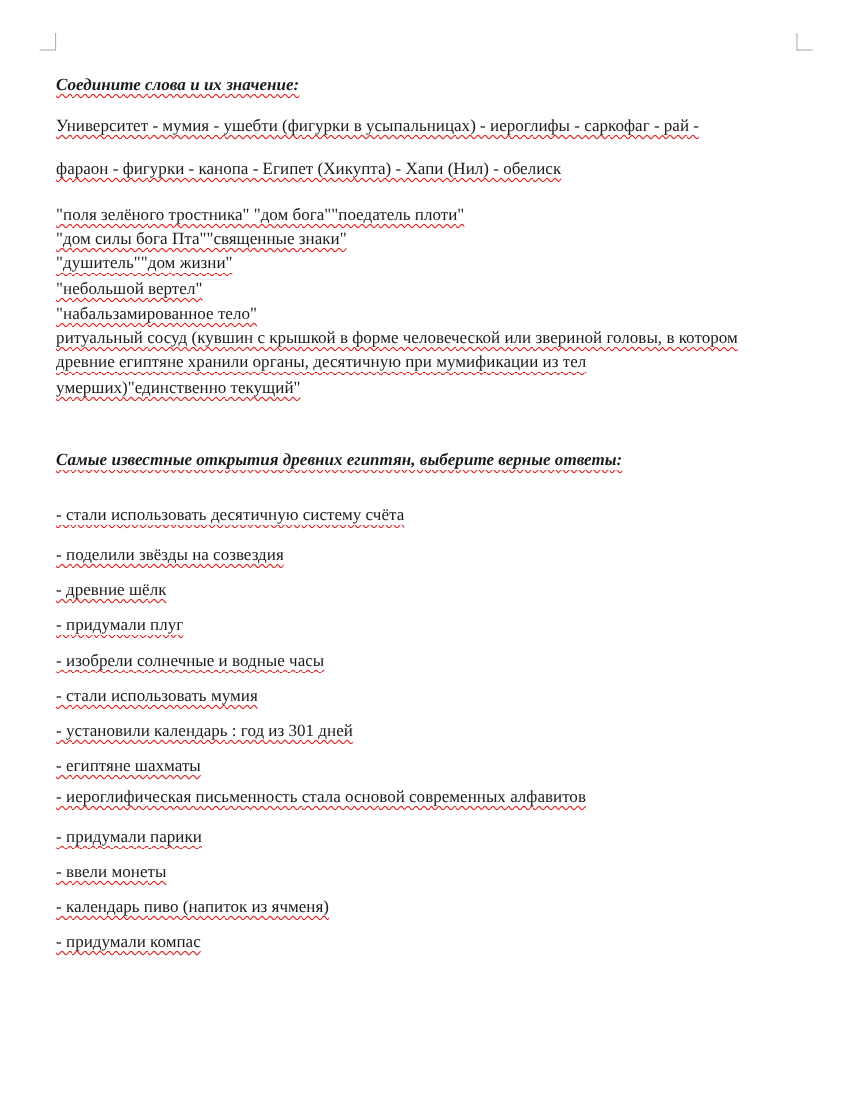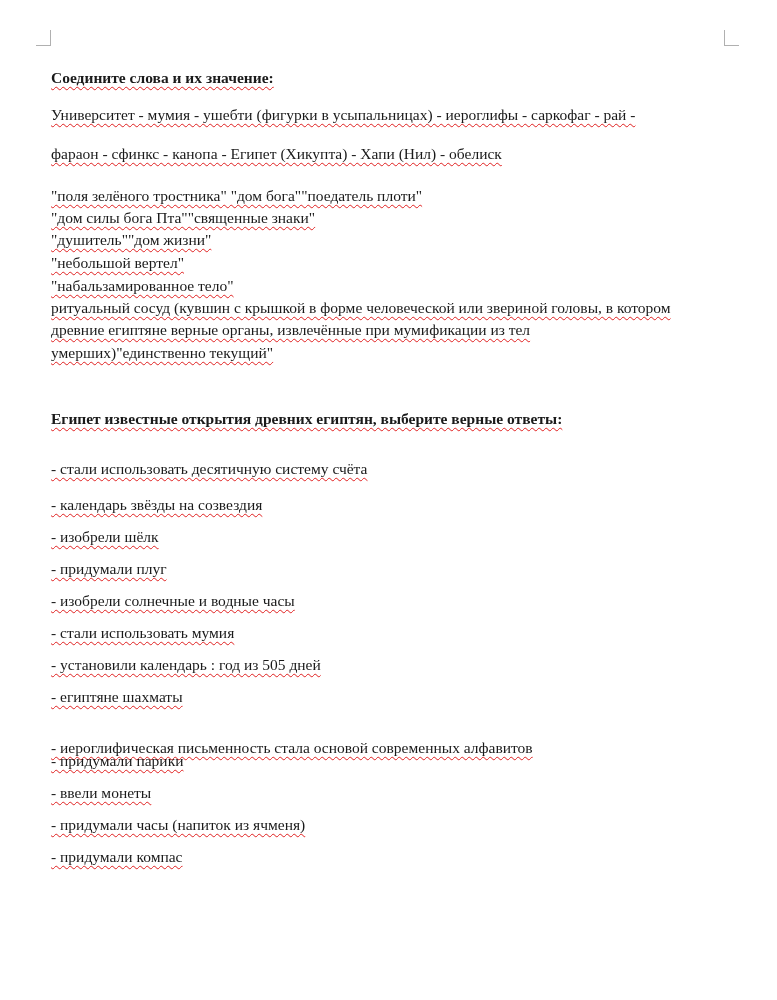--- a/index.html
+++ b/index.html
@@ -3,54 +3,54 @@
   <meta charset="utf-8">
   <style>
     html, body { margin: 0; padding: 0; background: #ffffff; }
     body { width: 777px; height: 1000px; position: relative; overflow: hidden;
            font-family: "Liberation Serif", serif; color: #1a1a1a; }
     .corner { position: absolute; width: 14px; height: 15px; }
     .corner.tl { left: 36px; top: 30px; border-right: 1px solid #b0b0b0; border-bottom: 1px solid #b0b0b0; }
     .corner.tr { left: 724px; top: 30px; border-left: 1px solid #b0b0b0; border-bottom: 1px solid #b0b0b0; }
     .page { position: absolute; left: 51px; top: 0; width: 680px; font-size: 15.5px; }
     .line { position: absolute; left: 0; white-space: nowrap; line-height: 20px; }
-    .heading { font-weight: bold; }
+    .heading { font-weight: bold; font-style: italic; }
     .sp { text-decoration: underline wavy #e02020; text-decoration-thickness: 1px; text-underline-offset: 3px; }
   </style>
 </head>
 <body>
 
 <div class="corner tl"></div>
 <div class="corner tr"></div>
 
 <div class="page">
 
   <div class="line heading sp" style="top:68px">Соедините слова и их значение:</div>
 
   <div class="line sp" style="top:105px">Университет - мумия - ушебти (фигурки в усыпальницах) - иероглифы - саркофаг - рай -</div>
-  <div class="line sp" style="top:144px">фараон - сфинкс - канопа - Египет (Хикупта) - Хапи (Нил) - обелиск</div>
+  <div class="line sp" style="top:144px">фараон - фигурки - канопа - Египет (Хикупта) - Хапи (Нил) - обелиск</div>
 
   <div class="line sp" style="top:186px">"поля зелёного тростника" "дом бога""поедатель плоти"</div>
   <div class="line sp" style="top:208px">"дом силы бога Пта""священные знаки"</div>
   <div class="line sp" style="top:230px">"душитель""дом жизни"</div>
   <div class="line sp" style="top:253px">"небольшой вертел"</div>
   <div class="line sp" style="top:276px">"набальзамированное тело"</div>
   <div class="line sp" style="top:298px">ритуальный сосуд (кувшин с крышкой в форме человеческой или звериной головы, в котором</div>
-  <div class="line sp" style="top:320px">древние египтяне верные органы, извлечённые при мумификации из тел</div>
+  <div class="line sp" style="top:320px">древние египтяне хранили органы, десятичную при мумификации из тел</div>
   <div class="line sp" style="top:343px">умерших)"единственно текущий"</div>
 
-  <div class="line heading sp" style="top:409px">Египет известные открытия древних египтян, выберите верные ответы:</div>
+  <div class="line heading sp" style="top:409px">Самые известные открытия древних египтян, выберите верные ответы:</div>
 
   <div class="line sp" style="top:459px">- стали использовать десятичную систему счёта</div>
-  <div class="line sp" style="top:495px">- календарь звёзды на созвездия</div>
-  <div class="line sp" style="top:527px">- изобрели шёлк</div>
+  <div class="line sp" style="top:495px">- поделили звёзды на созвездия</div>
+  <div class="line sp" style="top:527px">- древние шёлк</div>
   <div class="line sp" style="top:559px">- придумали плуг</div>
   <div class="line sp" style="top:591px">- изобрели солнечные и водные часы</div>
   <div class="line sp" style="top:623px">- стали использовать мумия</div>
-  <div class="line sp" style="top:655px">- установили календарь : год из 505 дней</div>
+  <div class="line sp" style="top:655px">- установили календарь : год из 301 дней</div>
   <div class="line sp" style="top:687px">- египтяне шахматы</div>
-  <div class="line sp" style="top:738px">- иероглифическая письменность стала основой современных алфавитов</div>
+  <div class="line sp" style="top:715px">- иероглифическая письменность стала основой современных алфавитов</div>
   <div class="line sp" style="top:751px">- придумали парики</div>
   <div class="line sp" style="top:783px">- ввели монеты</div>
-  <div class="line sp" style="top:815px">- придумали часы (напиток из ячменя)</div>
+  <div class="line sp" style="top:815px">- календарь пиво (напиток из ячменя)</div>
   <div class="line sp" style="top:847px">- придумали компас</div>
 
 </div>
 
 </body></html>

